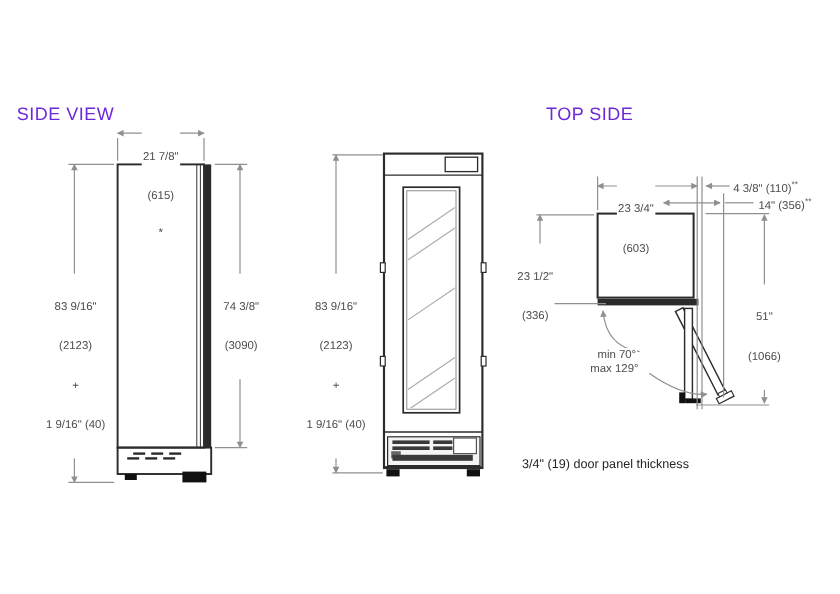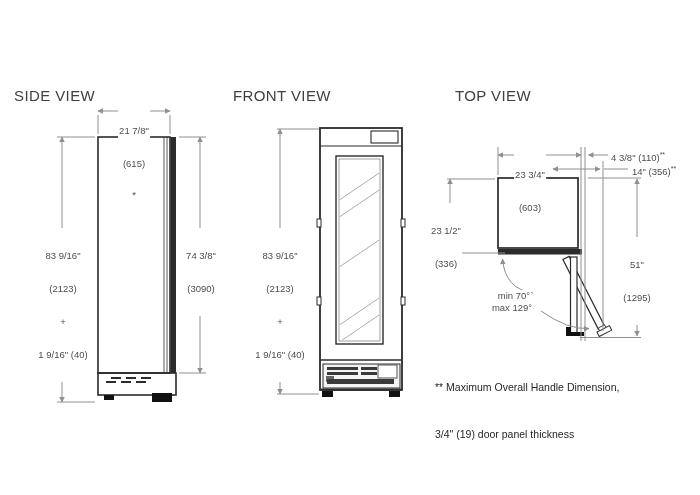--- a/index.html
+++ b/index.html
@@ -3,21 +3,21 @@
 <meta charset="utf-8">
 <style>
   html,body{margin:0;padding:0;background:#fff;}
   #canvas{position:relative;width:700px;height:495px;background:#fff;overflow:hidden;
           font-family:"Liberation Sans","DejaVu Sans",sans-serif;}
   #linework{position:absolute;left:0;top:0;}
   .txt{position:absolute;color:#4d4d4d;font-size:9.5px;line-height:11px;text-align:center;
        transform:translateX(-50%);background:#fff;padding:0 1px;white-space:pre;}
   .txt-left{position:absolute;color:#4d4d4d;font-size:9.5px;line-height:11px;text-align:left;
        background:#fff;padding:0 1px;white-space:pre;}
-  .view-title{position:absolute;color:#404040;font-size:15px;line-height:16px;
+  .view-title{position:absolute;color:#6d28d9;font-size:15px;line-height:16px;
        letter-spacing:.4px;white-space:pre;}
   .footnotes{position:absolute;color:#262626;font-size:10.5px;line-height:15.5px;white-space:pre;}
   sup{font-size:7px;}
 </style>
 </head>
 <body>
 
 <div id="canvas">
 
   <svg id="linework" width="700" height="495" viewBox="0 0 700 495">
@@ -127,22 +127,21 @@
       <line x1="553" y1="169" x2="600" y2="169" marker-start="url(#arr)" marker-end="url(#arr)"></line>
       <line x1="604" y1="169" x2="628" y2="169"></line>
       <line x1="637" y1="179" x2="637" y2="336" marker-start="url(#arr)" marker-end="url(#arr)"></line>
       <line x1="450" y1="179" x2="450" y2="253" marker-start="url(#arr)" marker-end="url(#arr)"></line>
       <path d="M533,293 Q505,289 502.5,259" marker-end="url(#arr)"></path>
       <path d="M541,311 Q568,330 589,328.5" marker-end="url(#arr)"></path>
     </g>
   </svg>
 
   <div class="view-title" style="left:14px;top:88px">SIDE VIEW</div>
-  <div class="view-title" style="left:233px;top:88px">FRONT VIEW</div>
-  <div class="view-title" style="left:455px;top:88px">TOP VIEW</div>
+  <div class="view-title" style="left:455px;top:88px">TOP SIDE</div>
 
   <div class="txt" style="left:134px;top:103px">
     <div>21 7/8"</div>
     <div>(615)</div>
     <div style="line-height:7px">*</div>
   </div>
   <div class="txt" style="left:63px;top:228px">
     <div>83 9/16"</div>
     <div>(2123)</div>
     <div>+</div>
@@ -165,23 +164,22 @@
     <div>(603)</div>
   </div>
   <div class="txt-left" style="left:610px;top:149px"><span>4 3/8" (110)</span><sup>**</sup></div>
   <div class="txt-left" style="left:631px;top:163px"><span>14" (356)</span><sup>**</sup></div>
   <div class="txt" style="left:446px;top:203px">
     <div>23 1/2"</div>
     <div>(336)</div>
   </div>
   <div class="txt" style="left:637px;top:237px">
     <div>51"</div>
-    <div>(1295)</div>
+    <div>(1066)</div>
   </div>
   <div class="txt" style="left:514px;top:290px">min 70°</div>
   <div class="txt" style="left:512px;top:302px">max 129°</div>
 
   <div class="footnotes" style="left:435px;top:349px">
-    <div>** Maximum Overall Handle Dimension,</div>
     <div>3/4" (19) door panel thickness</div>
   </div>
 
 </div>
 
 </body></html>

